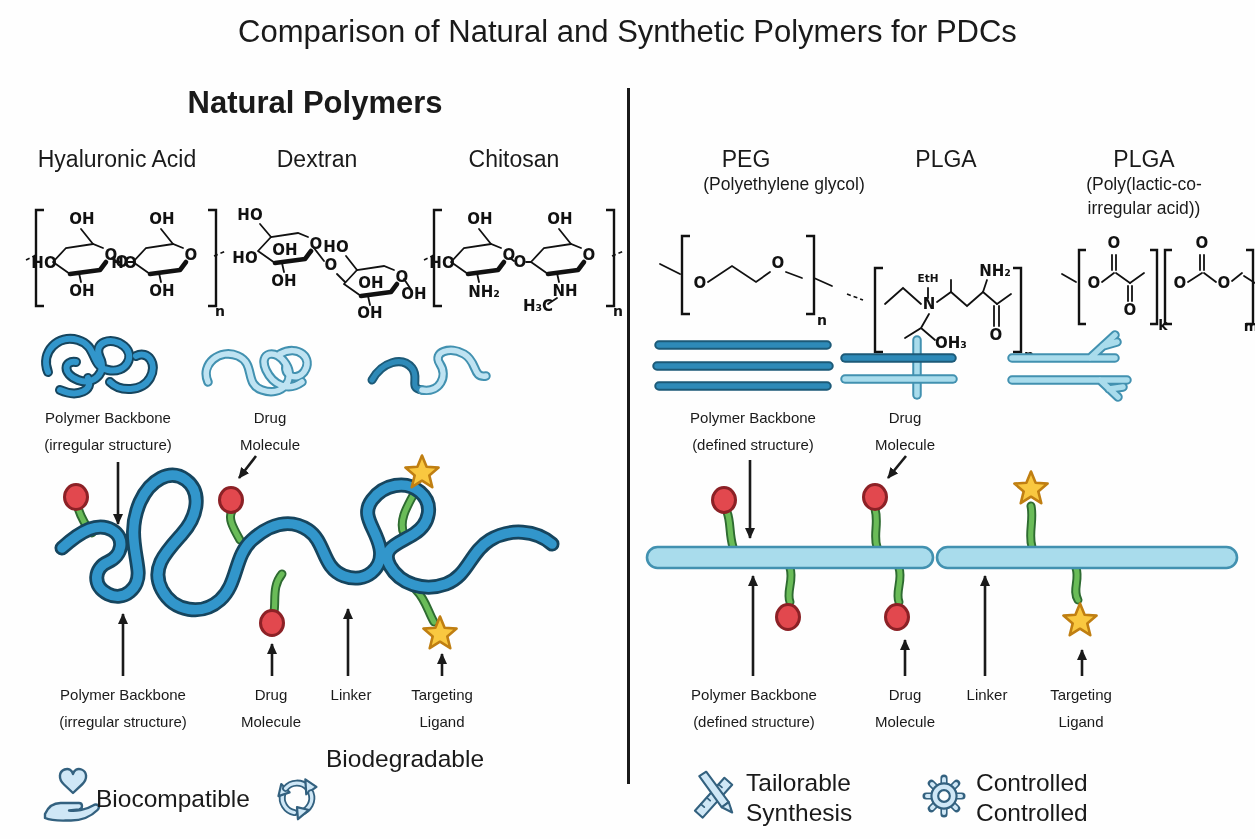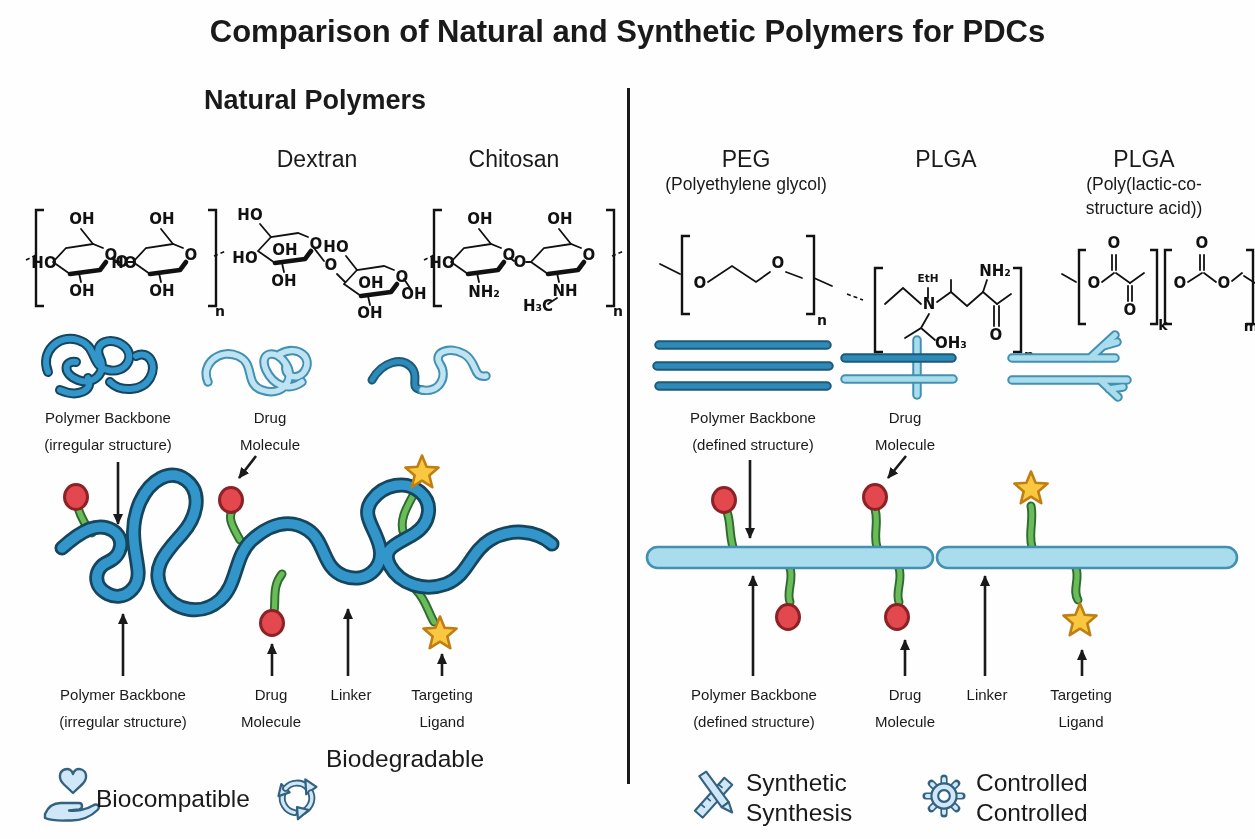--- a/index.html
+++ b/index.html
@@ -1,21 +1,21 @@
 <!DOCTYPE html>
 <html style="--background: #fefefe; --text: #1a1a1a; --divider: #1a1a1a; --chem: #111111; --backbone-blue: #3296cb; --backbone-blue-dark: #16455e; --light-blue: #a9dcec; --light-blue-dark: #4291b0; --pale-blue: #bfe3f2; --mid-blue: #2e8ab8; --mid-blue-dark: #1c5a78; --green: #6abc58; --green-dark: #2e6b31; --red: #e2484e; --red-dark: #8c2126; --yellow: #f9c840; --yellow-dark: #c07f12; --icon-fill: #cfe7f6; --icon-stroke: #33617f;"><head>
 <meta charset="utf-8">
 <style>
   html,body{margin:0;padding:0;background:#fff}
   .fig{position:relative;width:1255px;height:839px;background:var(--background,#fefefe);
        font-family:"Liberation Sans",sans-serif;color:var(--text,#1a1a1a);overflow:hidden}
   .abs{position:absolute}
   .ctr{transform:translateX(-50%);text-align:center;white-space:nowrap}
-  .title{left:0;right:0;top:14px;text-align:center;font-size:31px;font-weight:700}
-  .colh{top:85px;font-size:27px;font-weight:700}
+  .title{left:0;right:0;top:14px;text-align:center;font-size:31px;font-weight:400}
+  .colh{top:85px;font-size:31px;font-weight:700}
   .pname{top:146px;font-size:23px}
   .psub{font-size:17.5px;line-height:24px}
   .psub span{display:block}
   .lbl{font-size:15px;line-height:27px}
   .lbl span{display:block}
   .feat{font-size:24.5px;line-height:30px}
   .feat span{display:block}
   .divider{width:2.5px;background:var(--divider,#1a1a1a)}
   svg.abs{overflow:visible}
   
@@ -54,29 +54,30 @@
 </style>
 </head>
 <body>
 
 <div class="fig">
 
   <div class="abs title">Comparison of Natural and Synthetic Polymers for PDCs</div>
   <div class="abs ctr colh" style="left:315px">Natural Polymers</div>
   <div class="abs divider" style="left:627px;top:88px;height:696px"></div>
 
+  <div class="abs ctr pname" style="left:117px">Hyaluronic Acid</div>
   <div class="abs ctr pname" style="left:317px">Dextran</div>
   <div class="abs ctr pname" style="left:514px">Chitosan</div>
   <div class="abs ctr pname" style="left:746px">PEG</div>
-  <div class="abs ctr psub" style="left:746px;top:172px">(Polyethylene glycol)</div>
+  <div class="abs ctr psub" style="left:784px;top:172px">(Polyethylene glycol)</div>
   <div class="abs ctr pname" style="left:946px">PLGA</div>
   <div class="abs ctr pname" style="left:1144px">PLGA</div>
   <div class="abs ctr psub" style="left:1144px;top:172px">
     <span>(Poly(lactic-co-</span>
-    <span>structure acid))</span>
+    <span>irregular acid))</span>
   </div>
 
   <svg class="abs" style="left:20px;top:198px" width="212" height="122" viewBox="0 0 212 122">
     <path class="cb" d="M24,12 h-8 v96 h8"></path>
     <path class="cb" d="M188,12 h8 v96 h-8"></path>
     <line class="cd" x1="6" y1="62" x2="18" y2="56"></line>
     <line class="cd" x1="194" y1="58" x2="206" y2="53"></line>
     <g transform="translate(33,46)">
       <path class="ct" d="M0,18 L13,4 L40,0 L50,4 M0,18 L17,30"></path>
       <path class="cB" d="M17,30 L47,26 L53,18"></path>
@@ -444,21 +445,21 @@
     <polygon class="icF" points="8,48 42,10 51,18 17,56"></polygon>
     <line class="icL" x1="14.8" y1="40.4" x2="18.8" y2="43.9"></line>
     <line class="icL" x1="21.6" y1="32.8" x2="25.6" y2="36.3"></line>
     <line class="icL" x1="28.4" y1="25.2" x2="32.4" y2="28.7"></line>
     <line class="icL" x1="35.2" y1="17.6" x2="39.2" y2="21.1"></line>
     <polygon class="icF" points="13,8 21,3 47,38 39,44"></polygon>
     <polygon class="icF" points="39,44 47,38 51,50"></polygon>
     <polygon class="icD" points="48,46 51,50 49.5,43"></polygon>
   </svg>
   <div class="abs feat" style="left:746px;top:768px">
-    <span>Synthetic</span>
+    <span>Tailorable</span>
     <span>Synthesis</span>
   </div>
 
   <svg class="abs" style="left:918px;top:766px" width="52" height="60" viewBox="0 0 58 60">
     <g>
       <g stroke="var(--icon-stroke,#33617f)" stroke-width="8" stroke-linecap="round">
         <line x1="29" y1="16" x2="29" y2="10"></line>
           <line x1="29" y1="44" x2="29" y2="50"></line>
         <line x1="15" y1="30" x2="9" y2="30"></line>
           <line x1="43" y1="30" x2="49" y2="30"></line>

